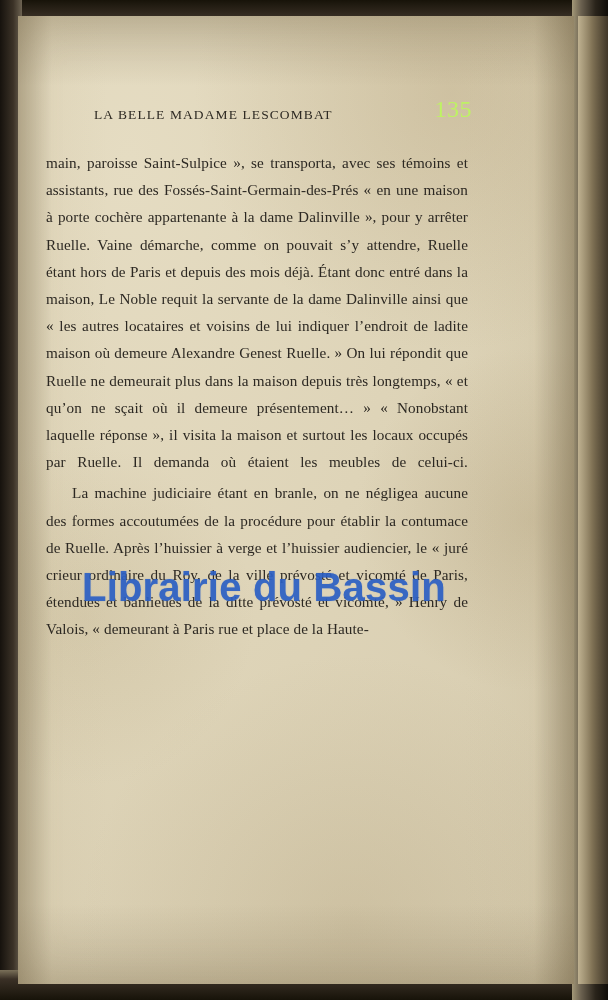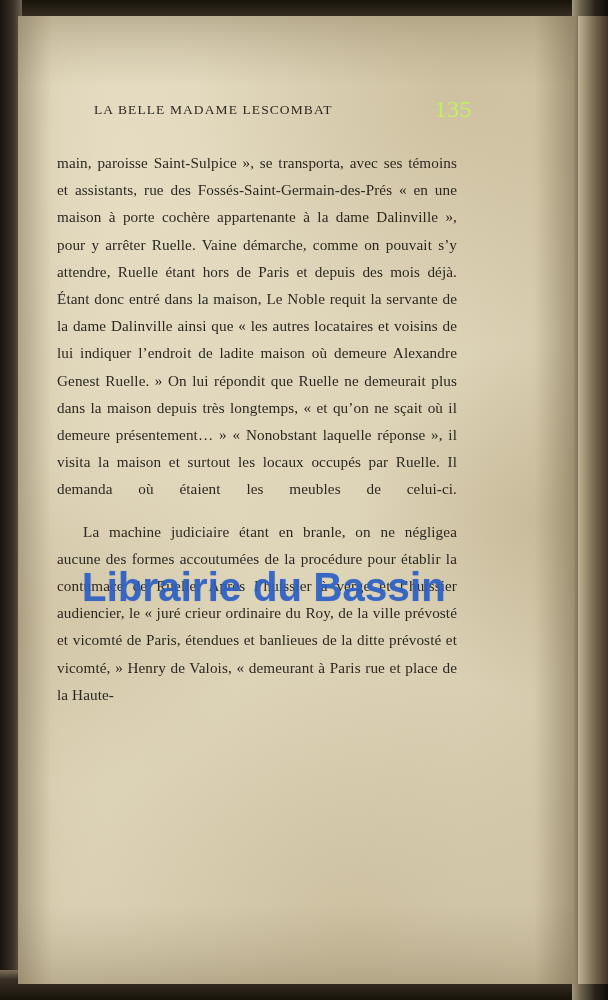--- a/index.html
+++ b/index.html
@@ -95,41 +95,41 @@
 
   .content {
     position: absolute;
     left: 42px;
     top: 96px;
     width: 430px;
   }
 
   .header {
     display: flex;
-    align-items: center;
+    align-items: flex-end;
     justify-content: space-between;
     margin-bottom: 26px;
   }
   .running-title {
     font-family: "Liberation Serif", serif;
     font-size: 13.5px;
     letter-spacing: 1.1px;
     color: #2e2a23;
     text-transform: uppercase;
     padding-left: 52px;
   }
   .folio {
     font-family: "Liberation Serif", serif;
     font-size: 24px;
     color: #bef264;
     letter-spacing: 0.5px;
   }
 
   .body-text p {
-    margin: 15px;
+    margin: 4px;
     font-size: 15.2px;
     line-height: 27.2px;
     color: #2c2822;
     text-align: justify;
     text-align-last: justify;
     letter-spacing: 0.1px;
   }
   .body-text p.last-ragged {
     text-align-last: left;
   }

